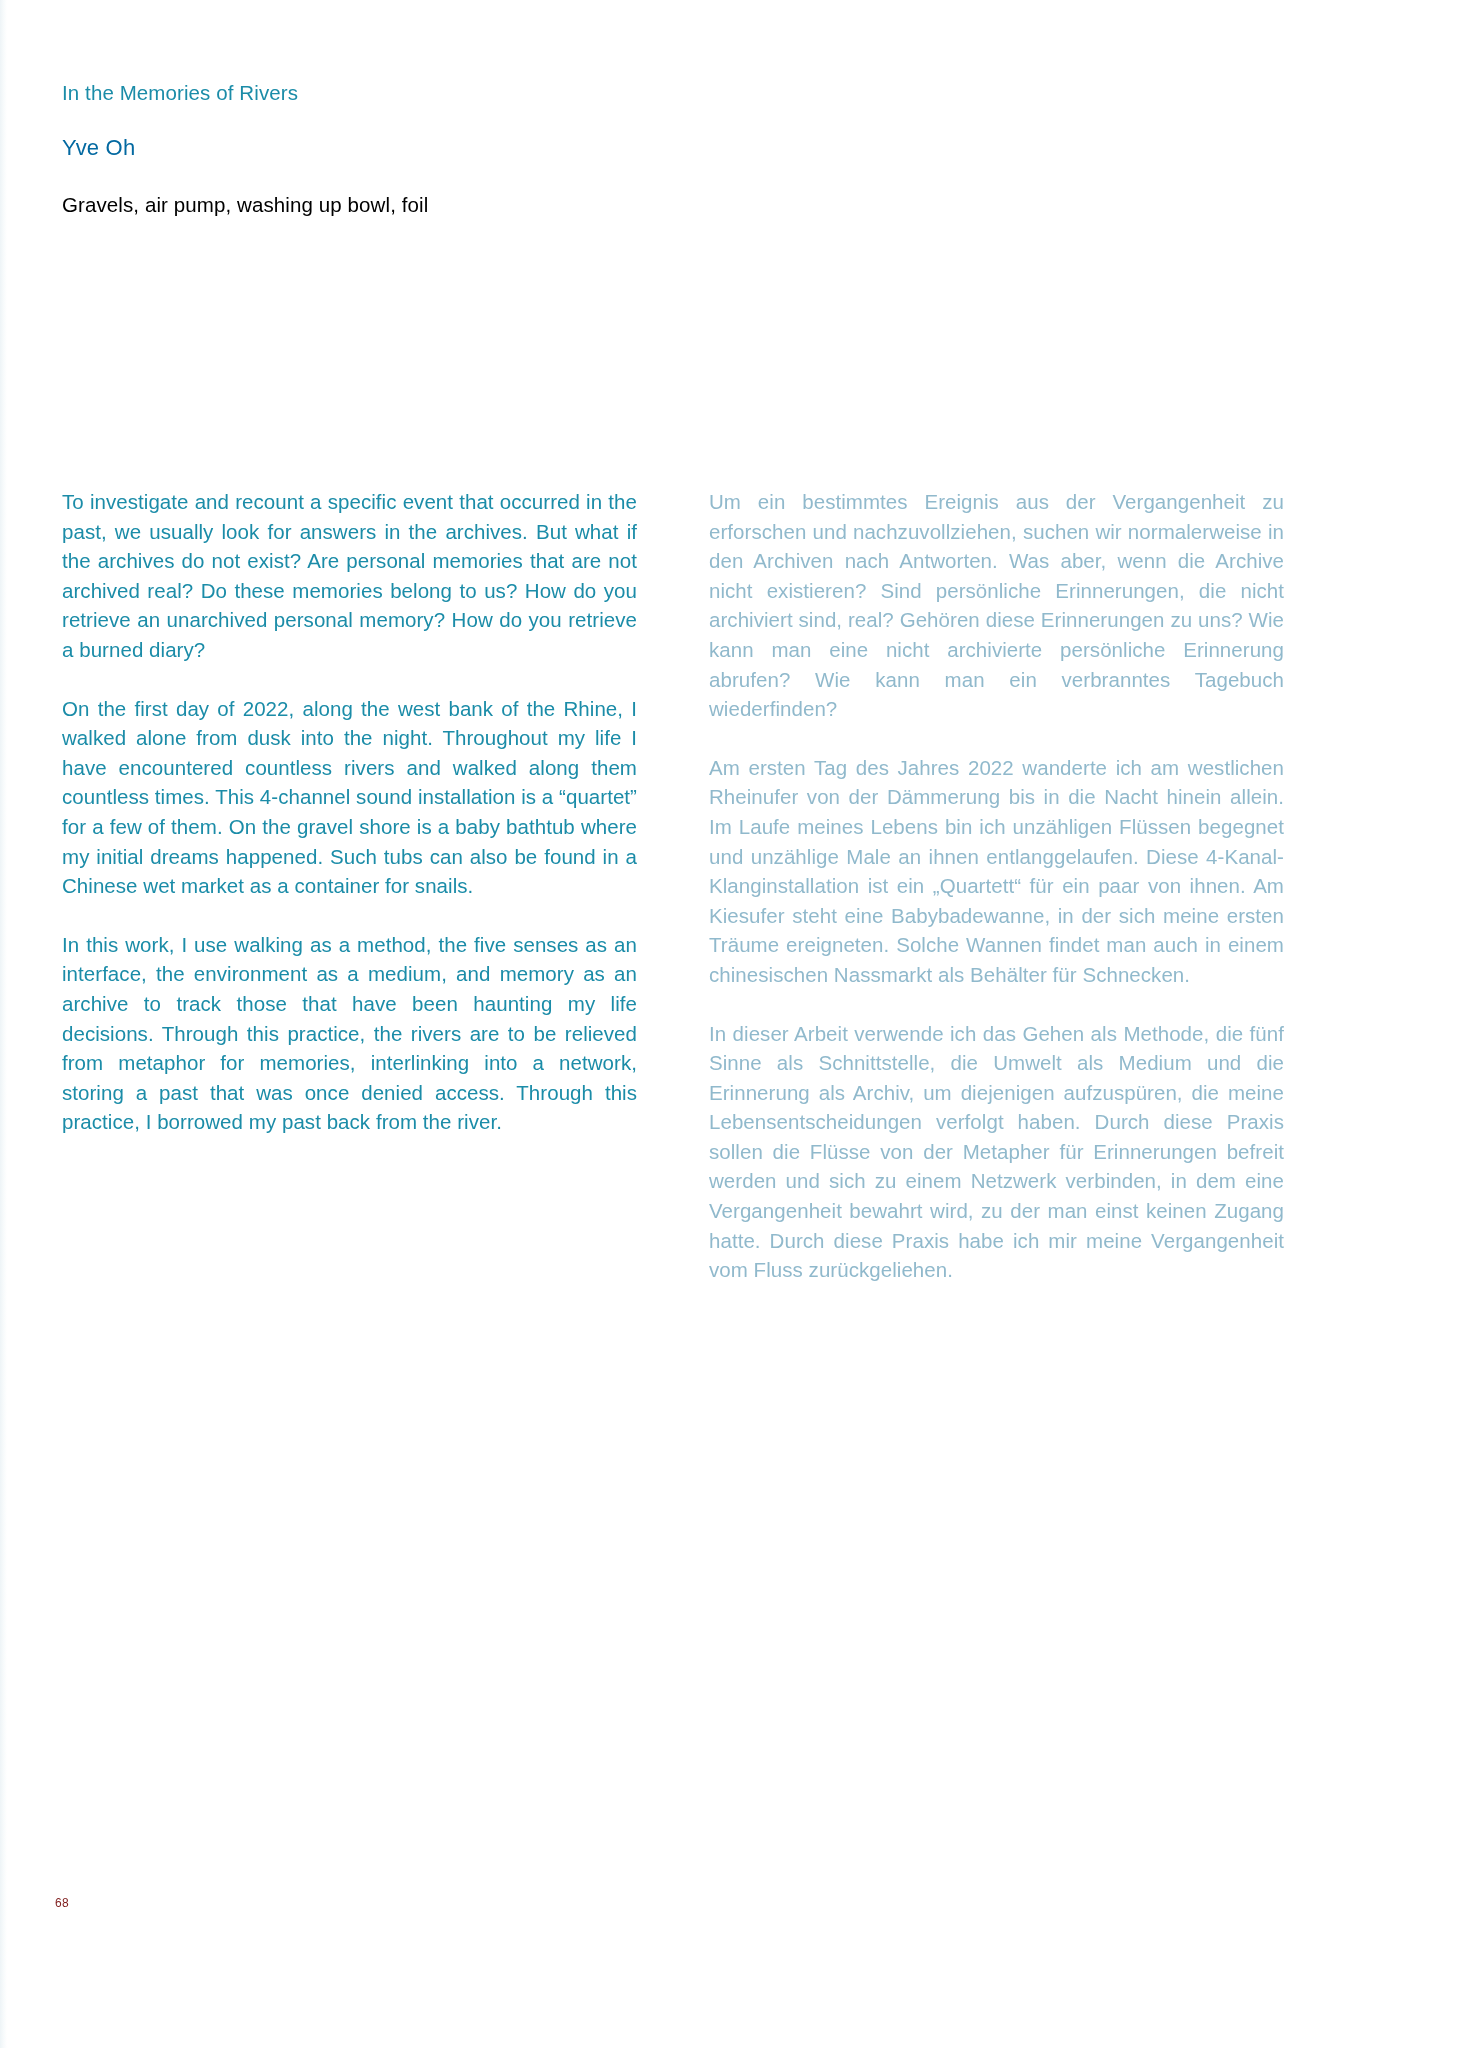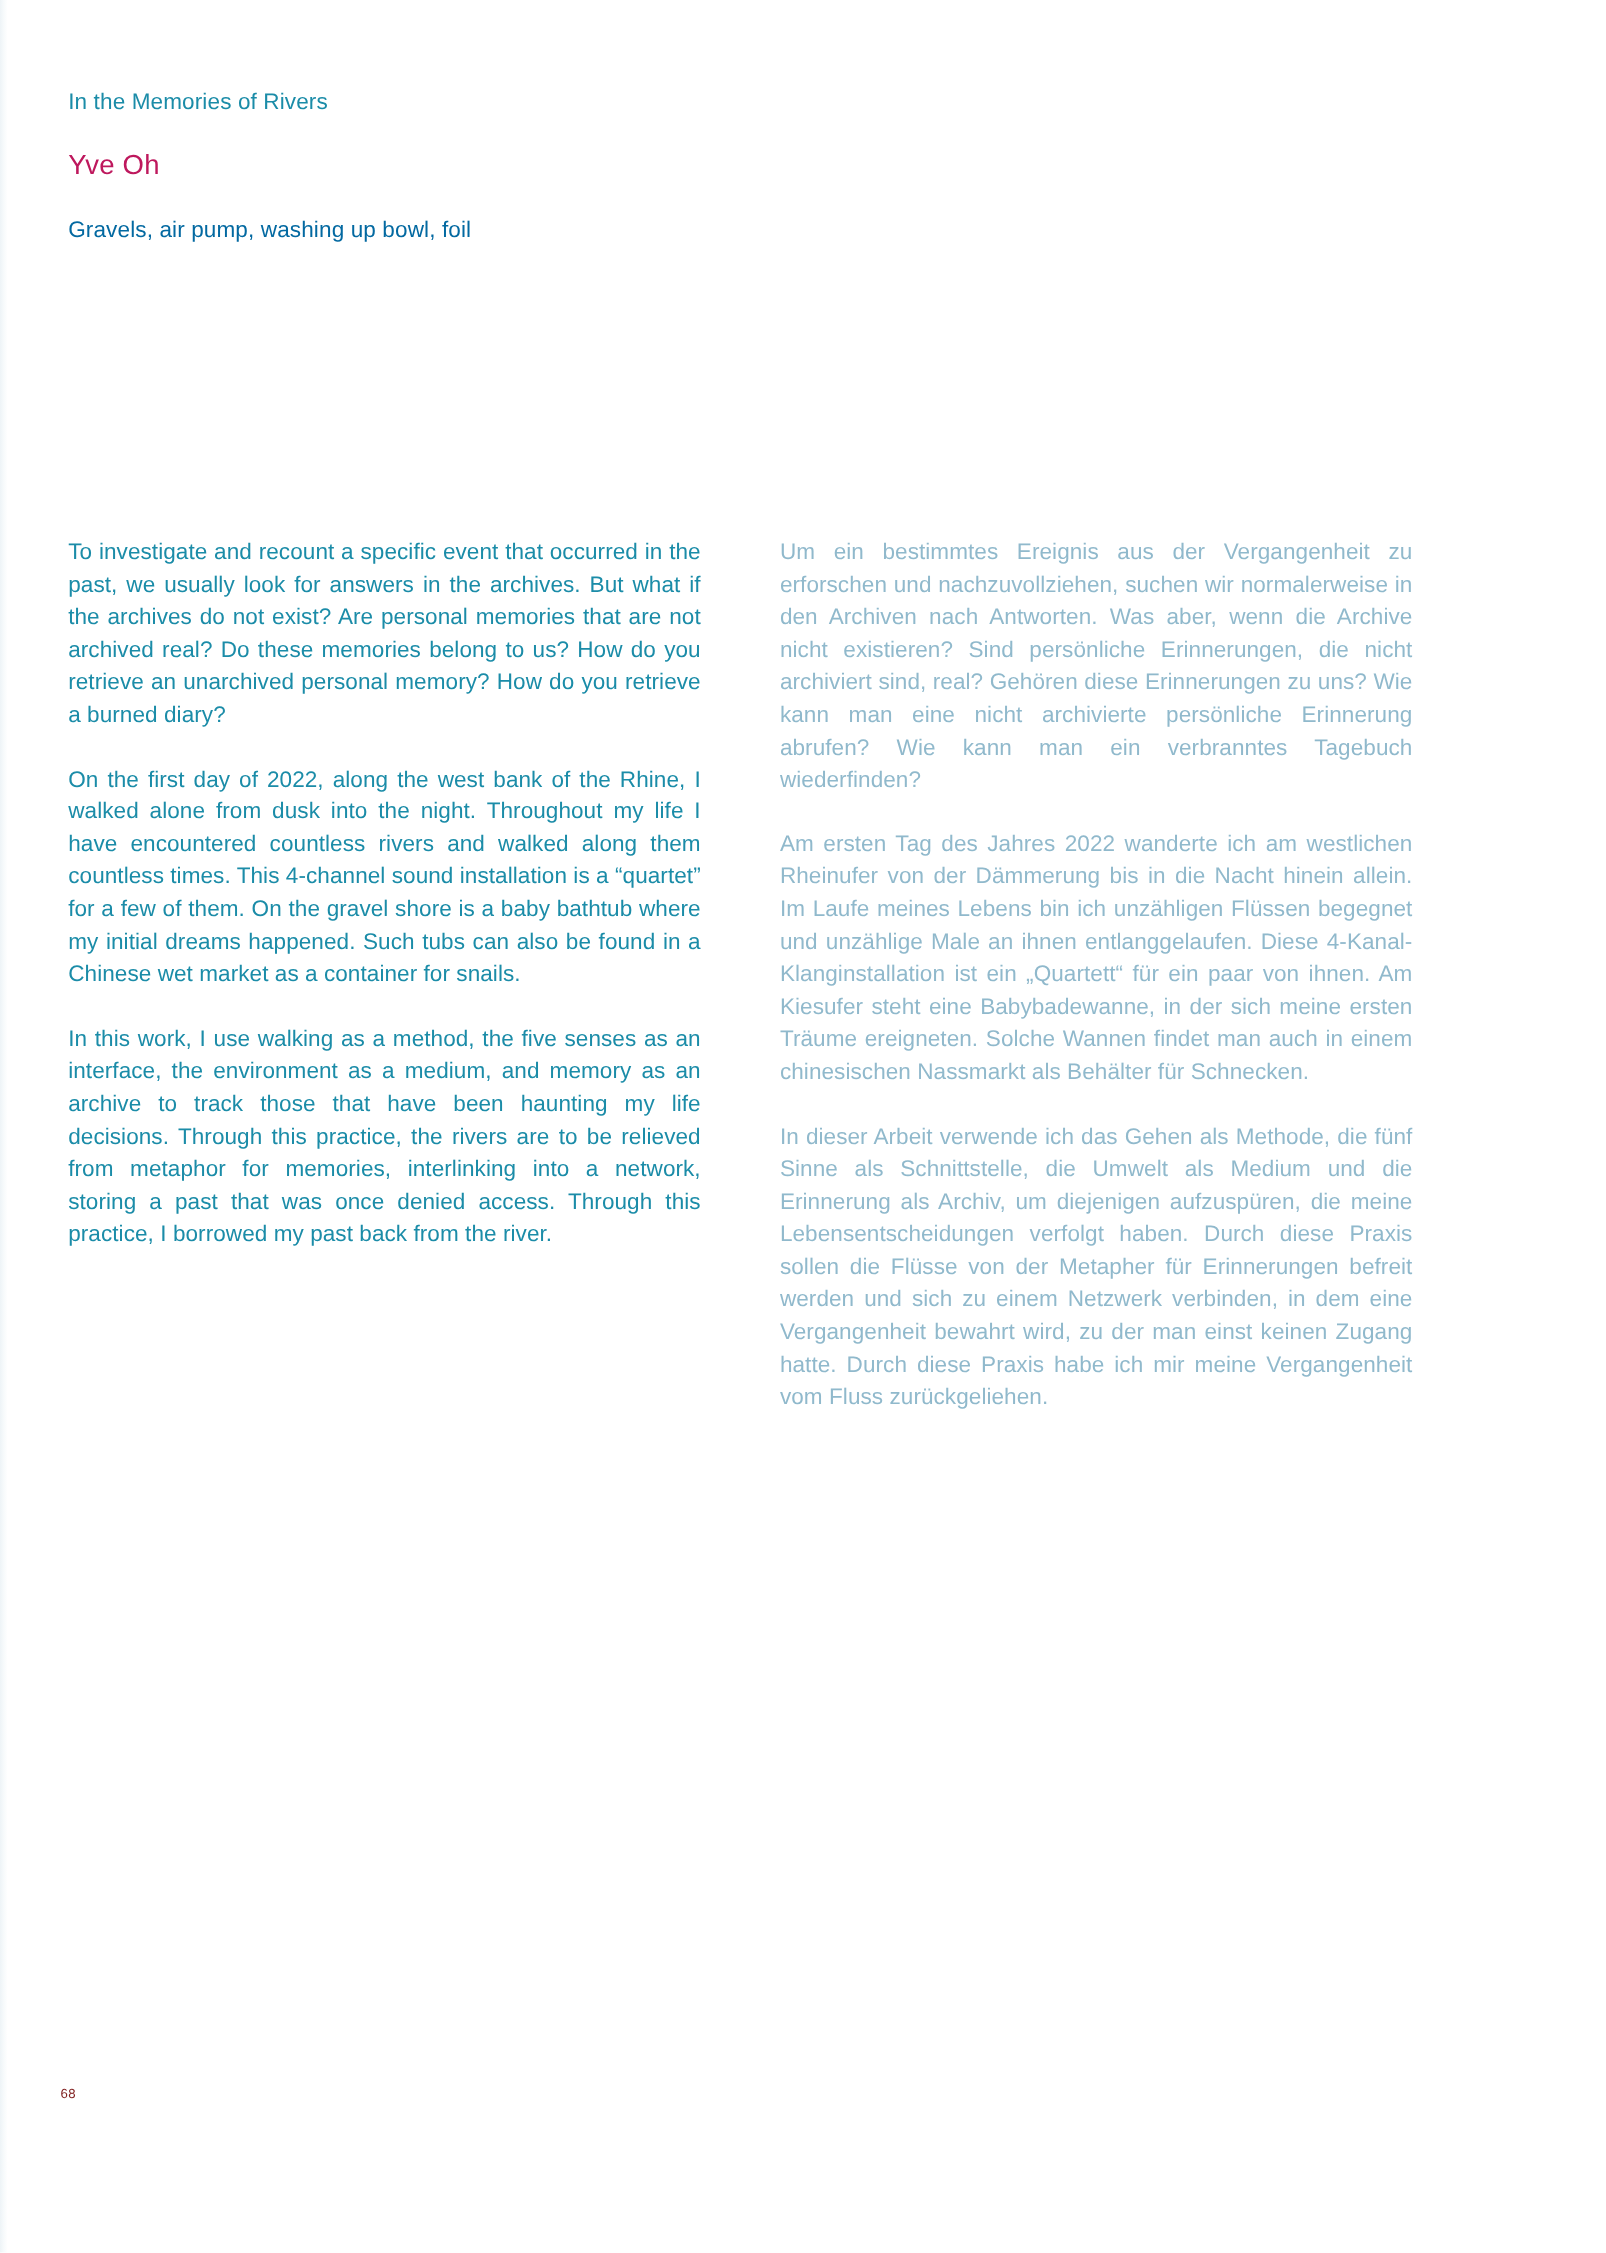--- a/index.html
+++ b/index.html
@@ -39,41 +39,41 @@
   }
   .work-title {
     font-size: 20.5px;
     line-height: 1.3;
     color: #1b8ca8;
     letter-spacing: 0.1px;
     margin: 0;
     font-weight: normal;
   }
   .artist-name {
-    font-size: 25px;
+    font-size: 22px;
     line-height: 1.2;
-    color: #be185d;
+    color: #0369a1;
     margin: 28px 0 0 0;
     font-weight: normal;
     letter-spacing: 0.2px;
   }
   .specs {
     margin-top: 56px;
   }
   .specs-line {
     font-size: 20.5px;
     line-height: 30px;
     color: #1b8ca8;
     letter-spacing: 0.1px;
   }
   .materials {
     margin-top: 29px;
     font-size: 20.5px;
     line-height: 30px;
-    color: #0369a1;
+    color: #000000;
     letter-spacing: 0.1px;
   }
 
   
   .columns {
     position: absolute;
     top: 487px;
     left: 62px;
     width: 1290px;
     display: flex;

